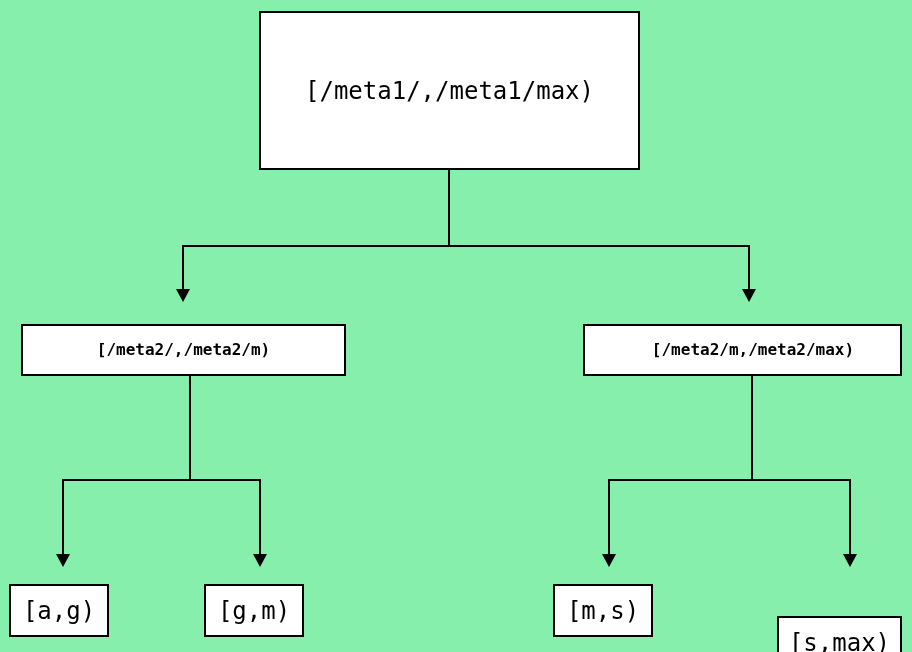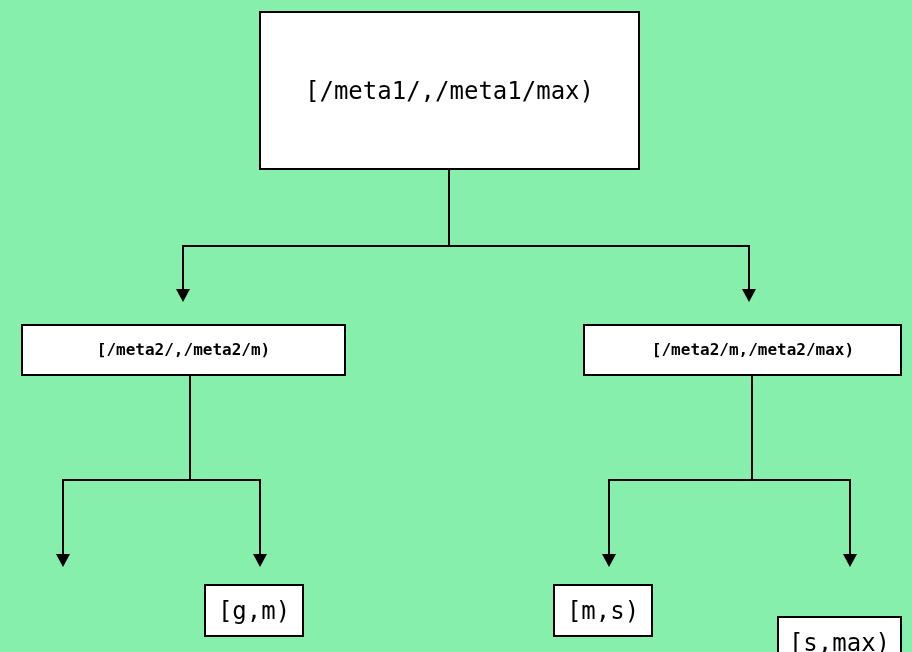--- a/index.html
+++ b/index.html
@@ -85,20 +85,23 @@
   <div class="edge-v" style="left:259px; top:479px; height:76px;"></div>
   <div class="arrow" style="left:253px; top:554px;"></div>
 
   <div class="edge-v" style="left:751px; top:376px; height:105px;"></div>
   <div class="edge-h" style="left:608px; top:479px; width:243px;"></div>
   <div class="edge-v" style="left:608px; top:479px; height:76px;"></div>
   <div class="arrow" style="left:602px; top:554px;"></div>
   <div class="edge-v" style="left:849px; top:479px; height:76px;"></div>
   <div class="arrow" style="left:843px; top:554px;"></div>
 
+  <div class="node leaf" style="left:9px; top:584px; width:100px; height:53px;">
+    <span class="node-label">[a,g)</span>
+  </div>
 
   <div class="node leaf" style="left:553px; top:584px; width:100px; height:53px;">
     <span class="node-label">[m,s)</span>
   </div>
 
   <div class="node leaf" style="left:204px; top:584px; width:100px; height:53px;">
     <span class="node-label">[g,m)</span>
   </div>
 
   <div class="node leaf" style="left:777px; top:584px; width:125px; height:53px;margin-top:32px;">

